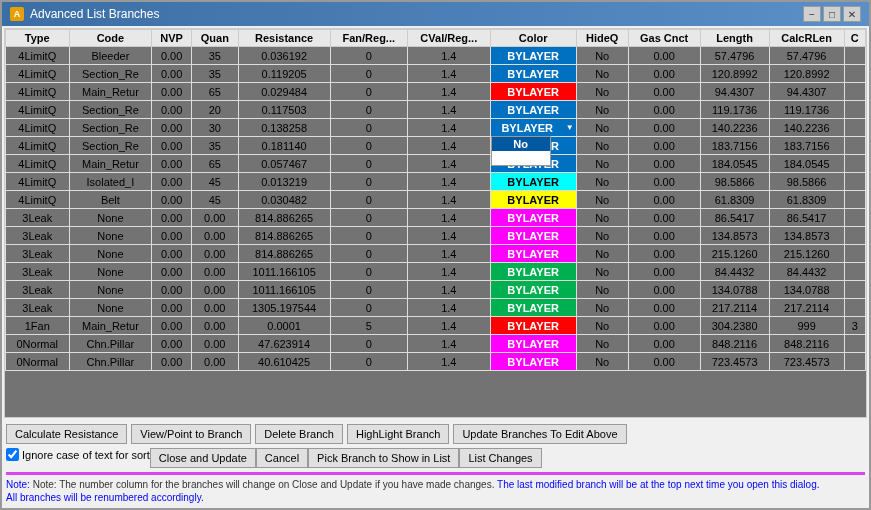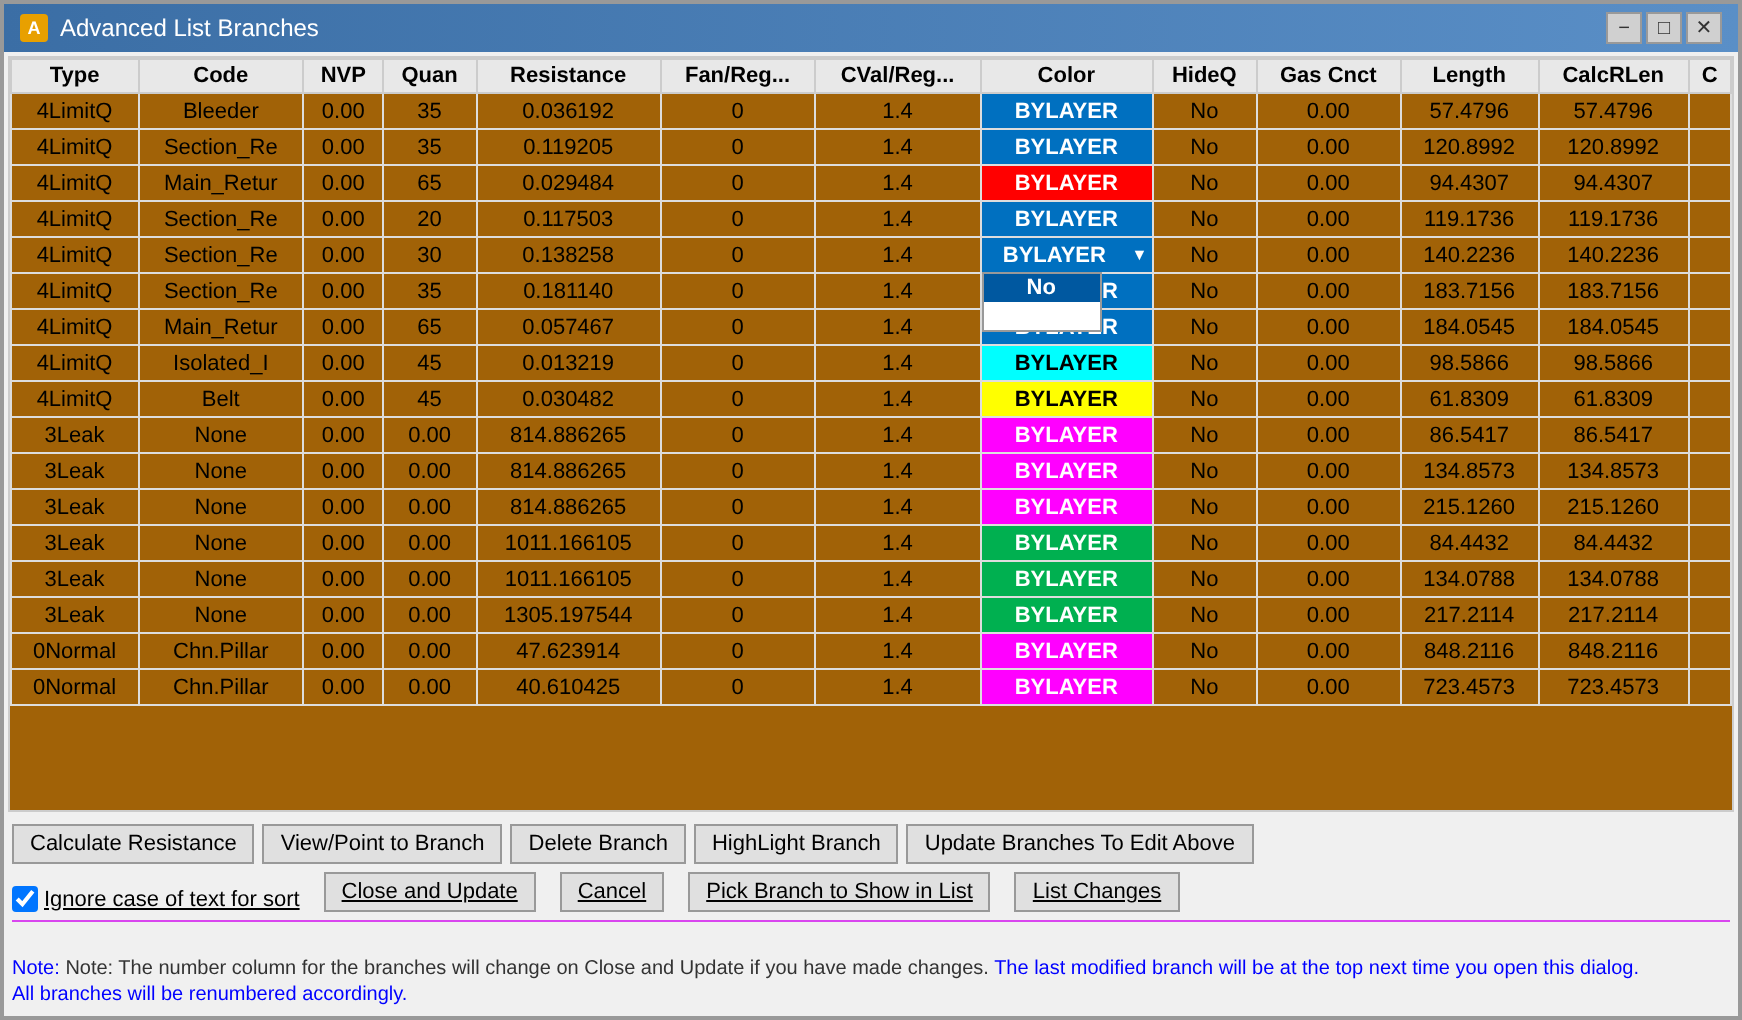--- a/index.html
+++ b/index.html
@@ -63,21 +63,21 @@
       display: flex;
       align-items: center;
       justify-content: center;
       font-size: 10px;
       color: #333;
     }
 
     .table-container {
       flex: 1;
       overflow: auto;
-      background: #a16207;
+      background: #737373;
       border: 1px solid #ccc;
       margin: 2px;
       position: relative;
     }
     table {
       border-collapse: collapse;
       width: 100%;
       font-size: 11px;
     }
     thead th {
@@ -105,46 +105,45 @@
       background: #f0f0f0;
     }
     .button-row1 {
       display: flex;
       gap: 4px;
       margin-bottom: 4px;
       align-items: flex-end;
     }
     .button-row2 {
       display: flex;
-      gap: 12px;
+      gap: 0;
       margin-bottom: 4px;
-      align-items: flex-end;
-      text-decoration: underline;
+      align-items: flex-start;
     }
     .btn {
       background: #e0e0e0;
       border: 1px solid #999;
       padding: 3px 8px;
       cursor: pointer;
       font-size: 11px;
       white-space: nowrap;
     }
     .checkbox-label {
       display: flex;
       align-items: center;
       gap: 3px;
       font-size: 11px;
       white-space: nowrap;
     }
     .note-text {
       font-size: 10px;
       color: #333;
       line-height: 1.3;
-      border-top: 1px solid #d946ef;
-      padding-top: 17px;
+      border-top: 3px solid #d946ef;
+      padding-top: 3px;
     }
     .note-text span.blue { color: blue; }
     .spacer { flex: 1; }
 
     
     .table-container::-webkit-scrollbar { width: 12px; height: 12px; }
     .table-container::-webkit-scrollbar-track { background: #f0f0f0; }
     .table-container::-webkit-scrollbar-thumb { background: #aaa; border: 1px solid #999; }
   </style>
 </head>
@@ -416,20 +415,35 @@
             <td>0</td>
             <td>1.4</td>
             <td style="background: rgb(0, 176, 80); color: white; font-weight: bold;">BYLAYER</td>
             <td>No</td>
             <td>0.00</td>
             <td>217.2114</td>
             <td>217.2114</td>
             <td></td>
           </tr>
           <tr>
+            <td>1Fan</td>
+            <td>Main_Retur</td>
+            <td>0.00</td>
+            <td>0.00</td>
+            <td>0.0001</td>
+            <td>5</td>
+            <td>1.4</td>
+            <td style="background: rgb(255, 0, 0); color: white; font-weight: bold;">BYLAYER</td>
+            <td>No</td>
+            <td>0.00</td>
+            <td>304.2380</td>
+            <td>999</td>
+            <td>3</td>
+          </tr>
+          <tr>
             <td>0Normal</td>
             <td>Chn.Pillar</td>
             <td>0.00</td>
             <td>0.00</td>
             <td>47.623914</td>
             <td>0</td>
             <td>1.4</td>
             <td style="background: rgb(255, 0, 255); color: white; font-weight: bold;">BYLAYER</td>
             <td>No</td>
             <td>0.00</td>

